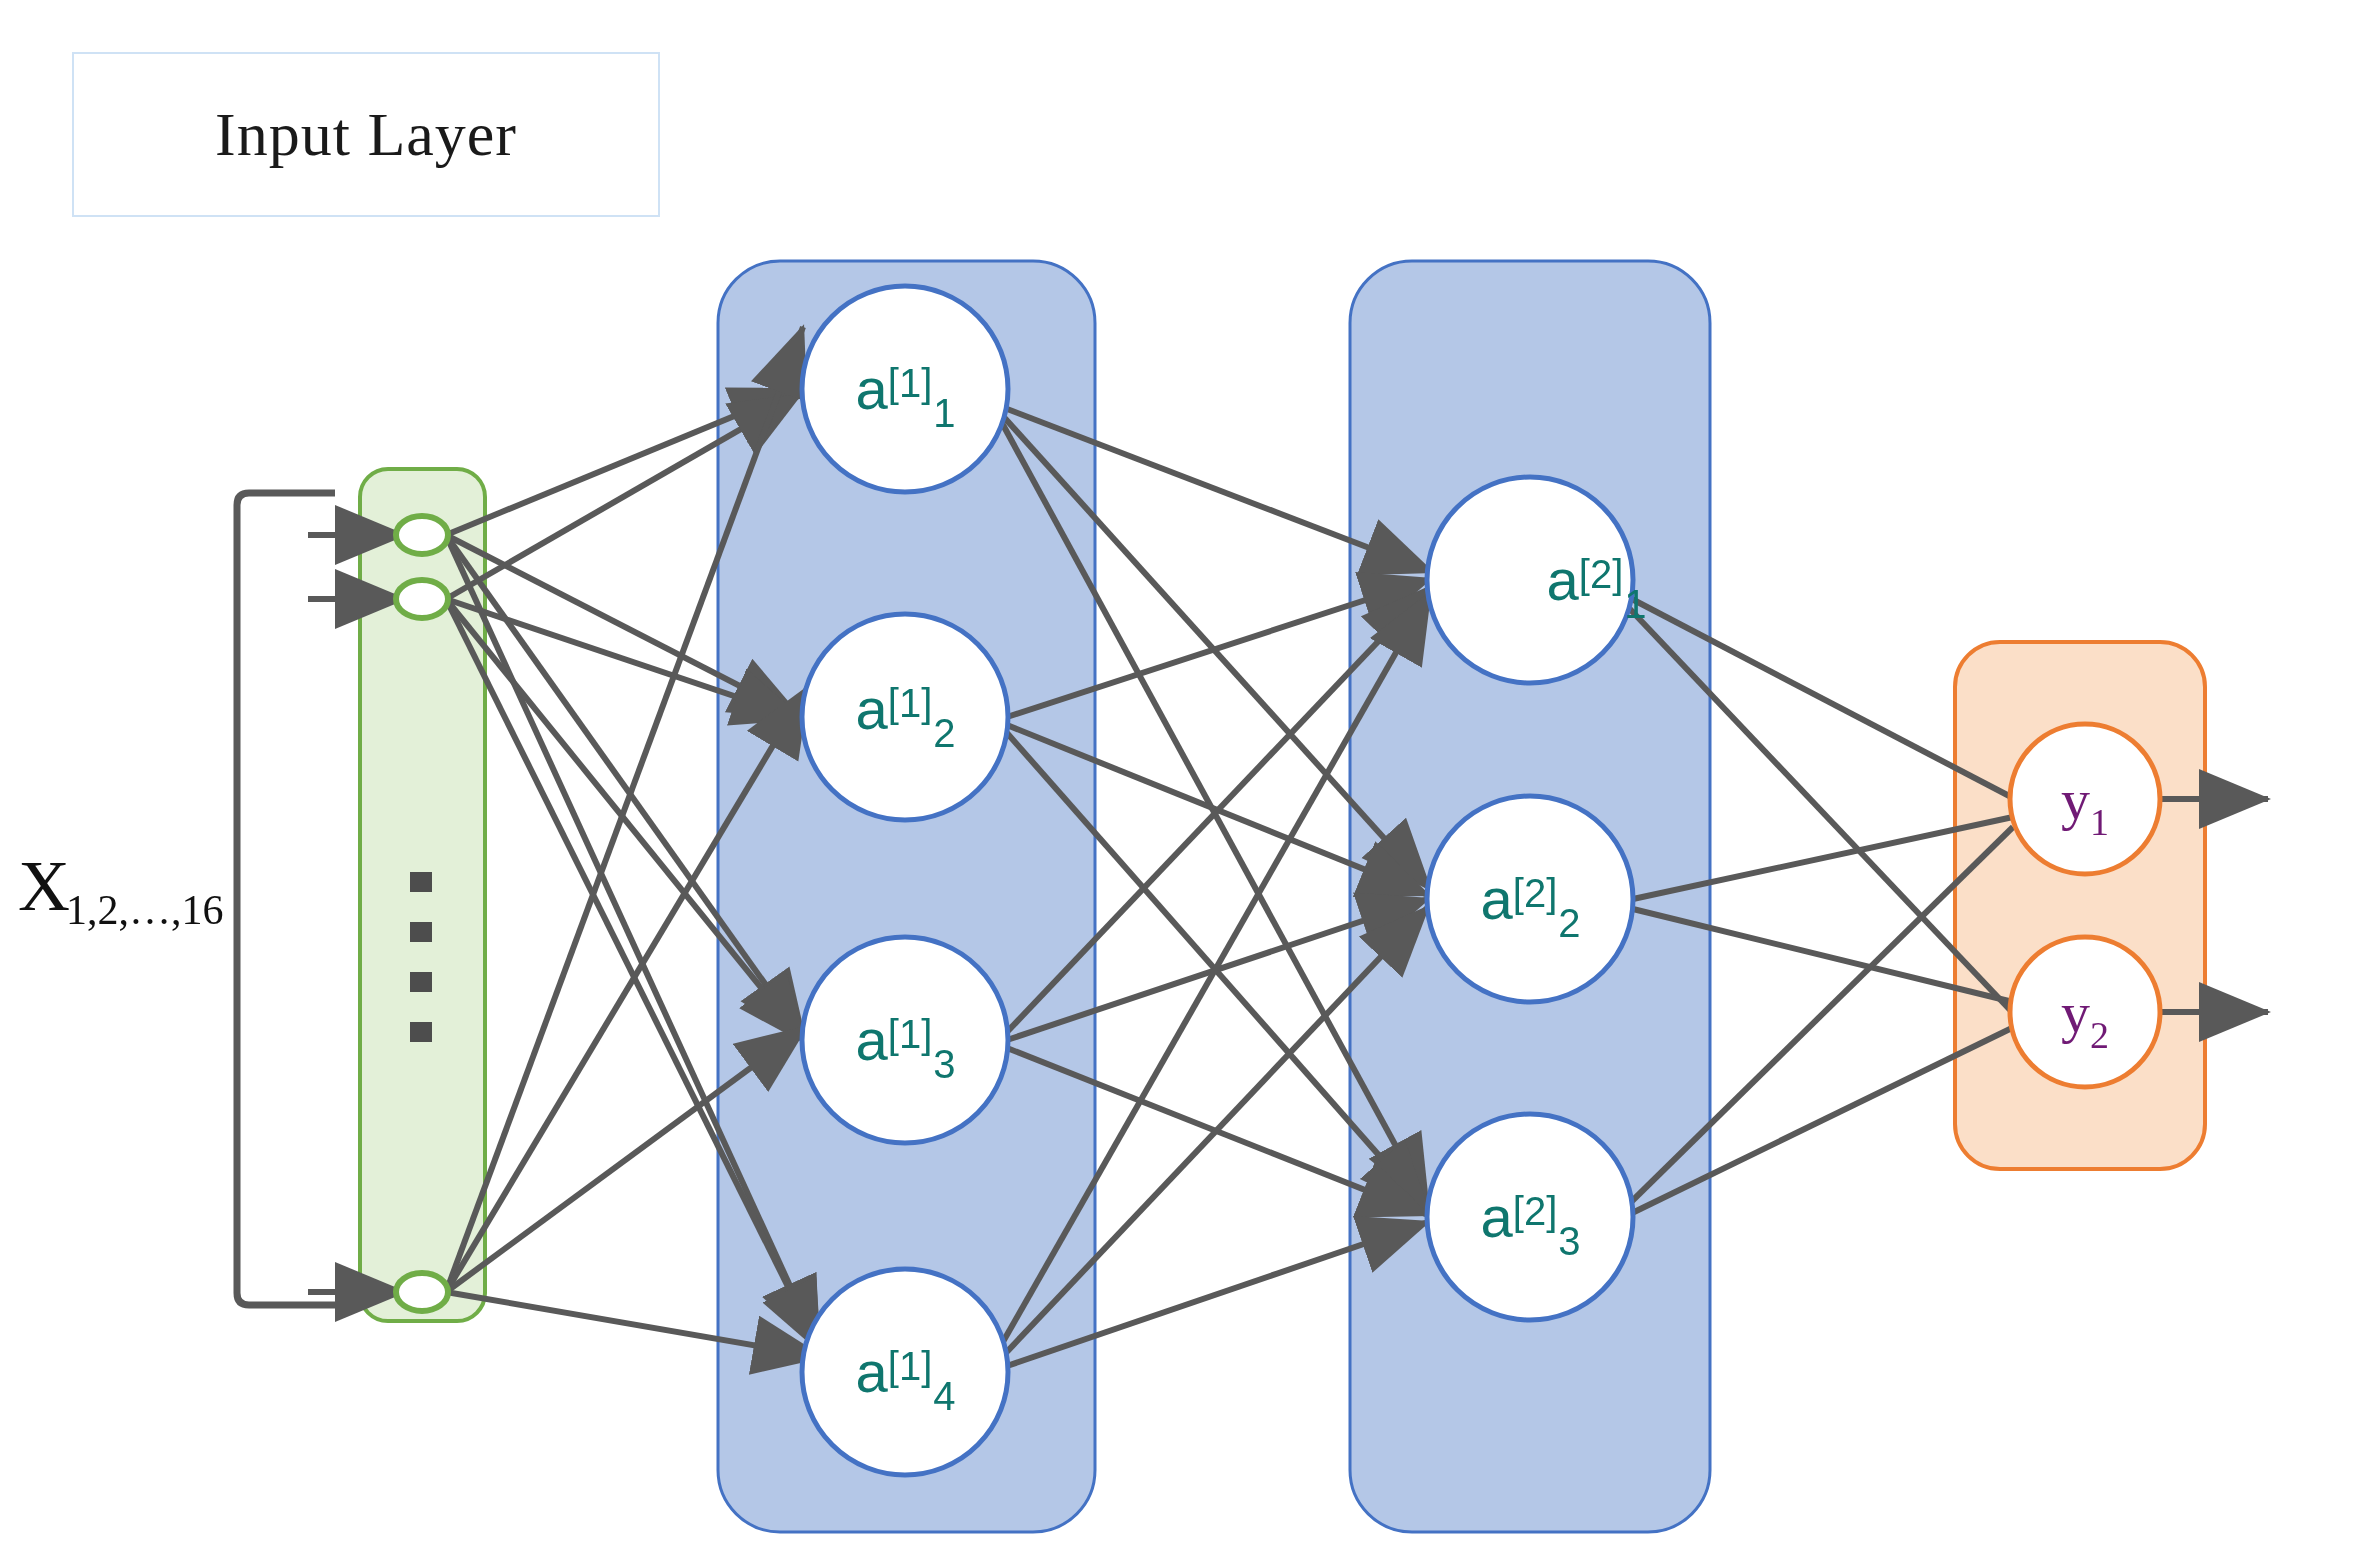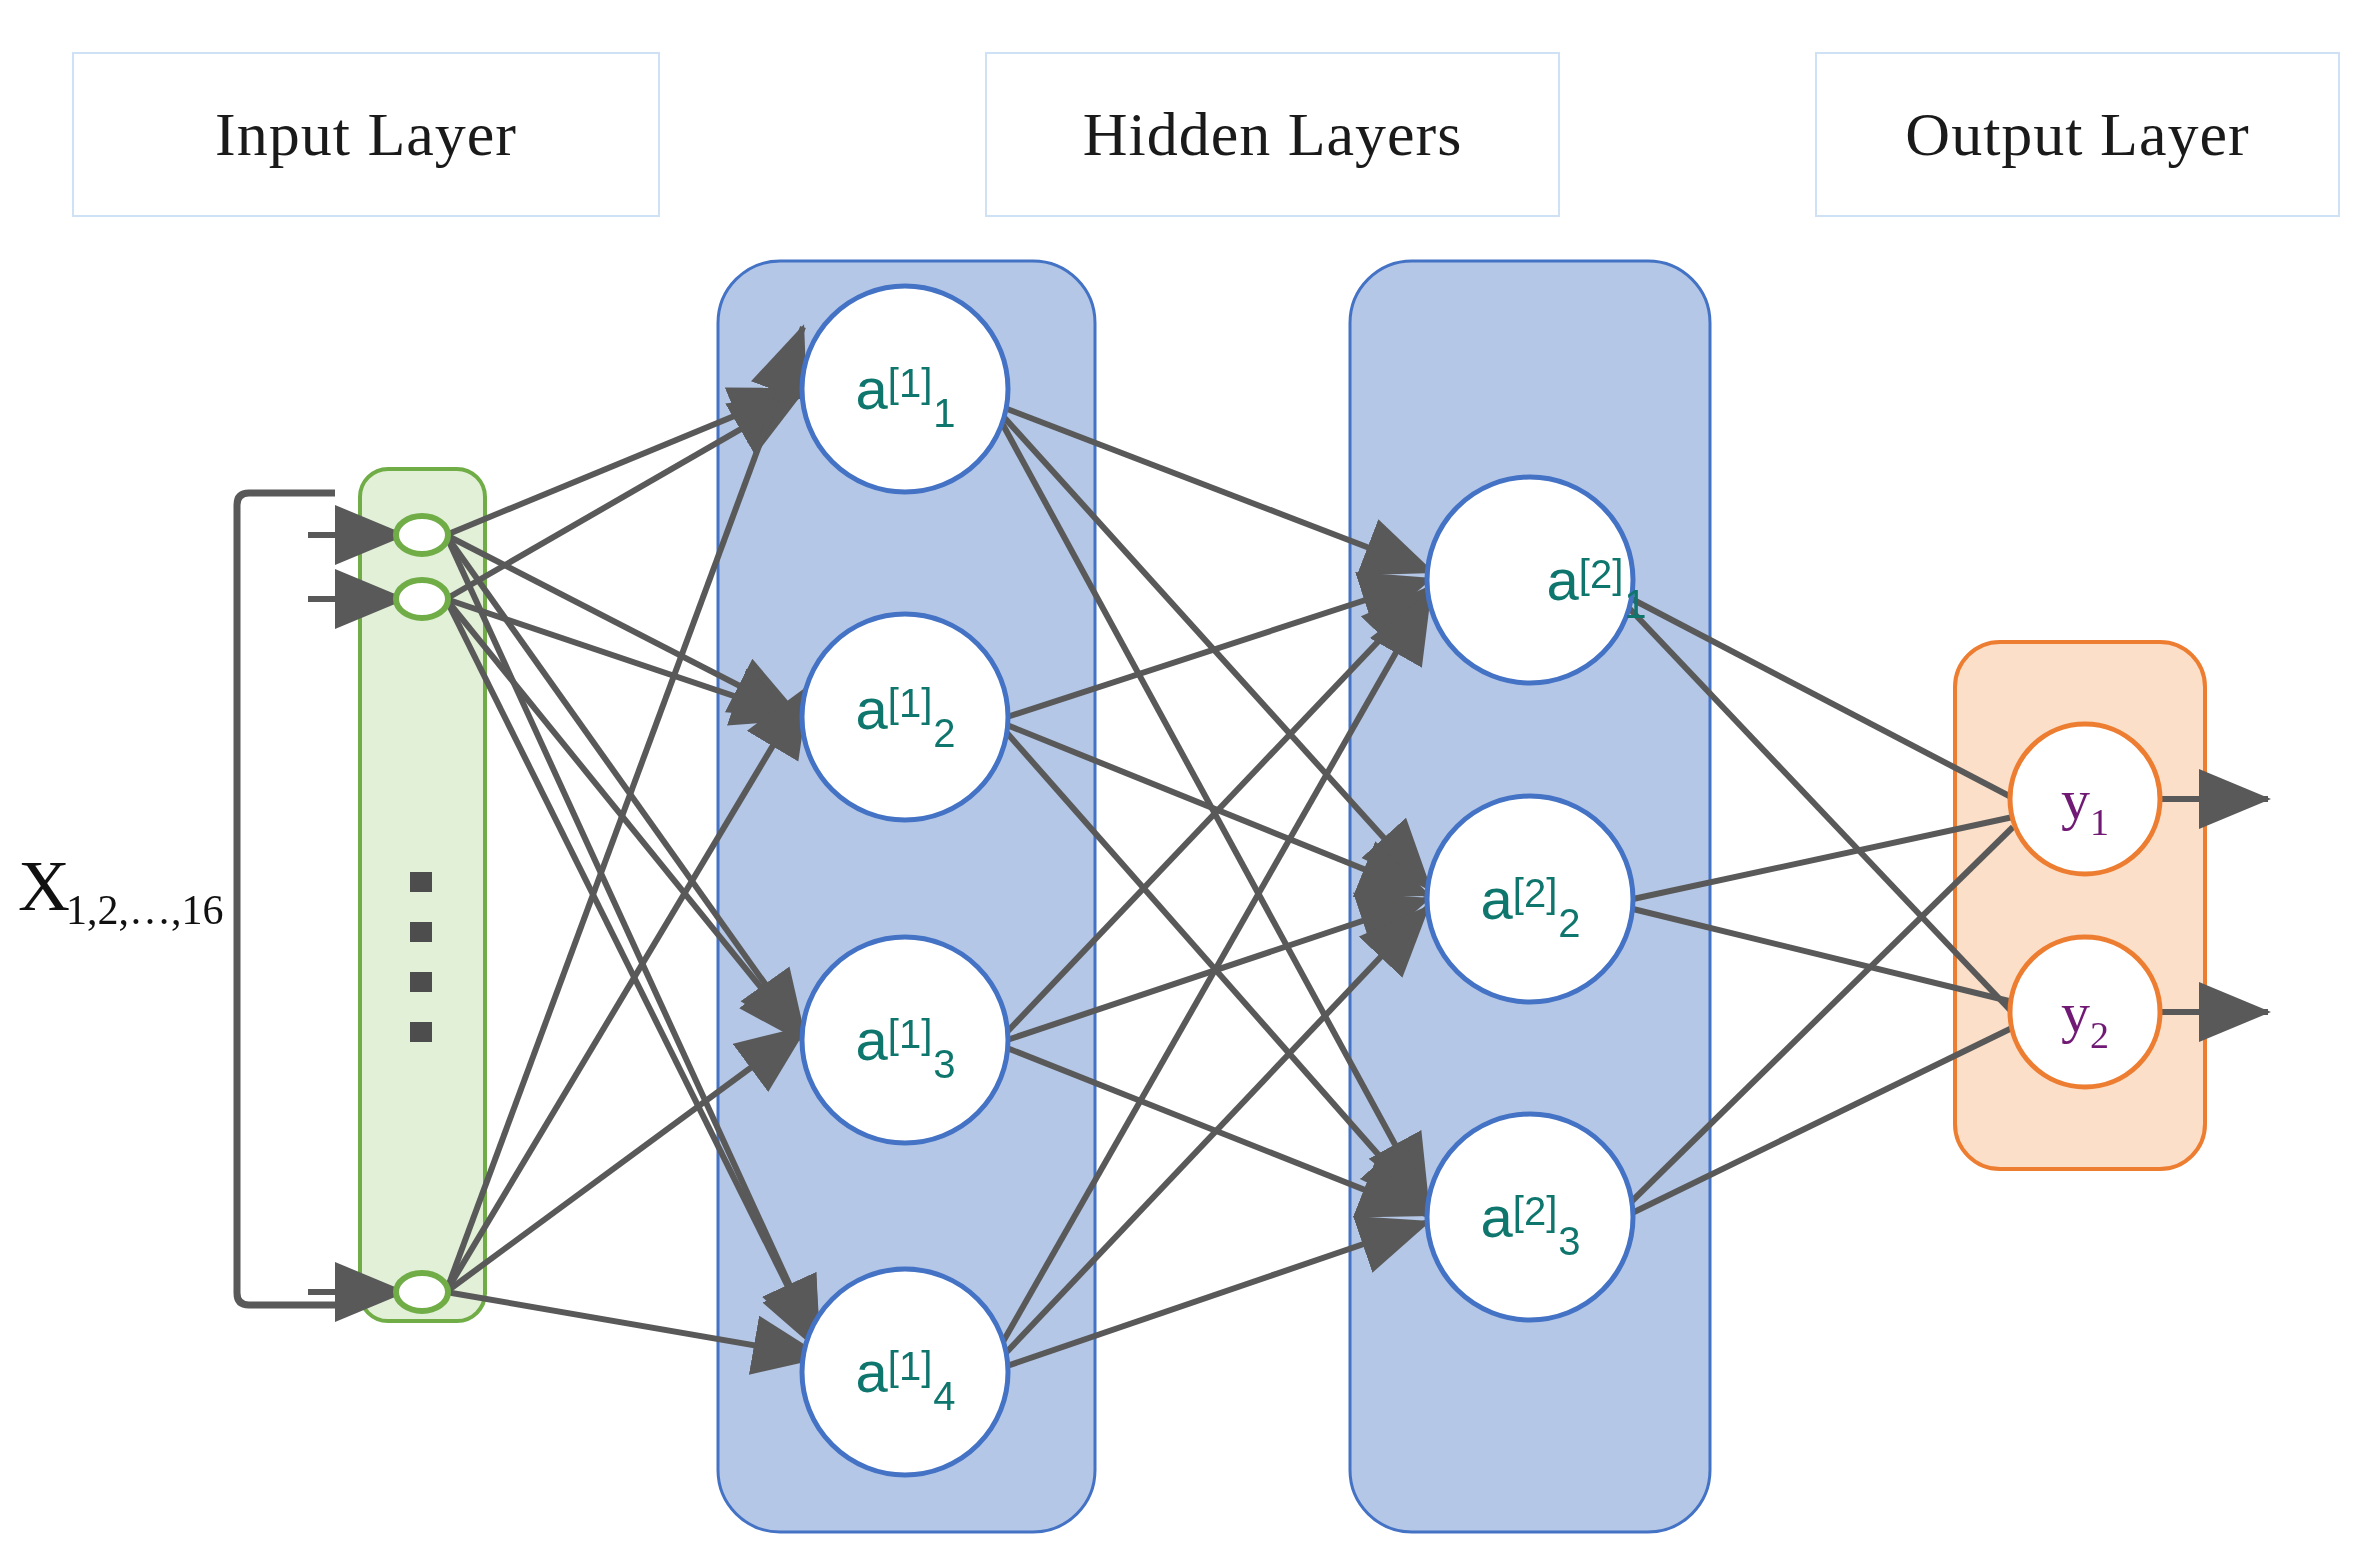--- a/index.html
+++ b/index.html
@@ -57,27 +57,21 @@
 </style>
 </head>
 <body>
 
 <div id="stage">
 
   <div class="hdr-box" style="left:72px;top:25px;width:588px;height:165px;">
     <span class="hdr-label">Input Layer</span>
   </div>
 
-  <div class="hdr-box" style="left:985px;top:25px;width:575px;height:165px;">
-    <span class="hdr-label">Hidden Layers</span>
-  </div>
-
-  <div class="hdr-box" style="left:1815px;top:25px;width:525px;height:165px;">
-    <span class="hdr-label">Output Layer</span>
-  </div>
+
 
   <svg id="net-svg" viewBox="0 0 2356 1541">
     <defs>
       <marker id="ah" markerWidth="13" markerHeight="13" refX="11.5" refY="5" orient="auto" markerUnits="strokeWidth">
         <path d="M0,0 L12,5 L0,10 z" fill="#595959"></path>
       </marker>
       <marker id="ah-big" markerWidth="11" markerHeight="11" refX="9.5" refY="4.5" orient="auto" markerUnits="strokeWidth">
         <path d="M0,0 L10,4.5 L0,9 z" fill="#595959"></path>
       </marker>
     </defs>

